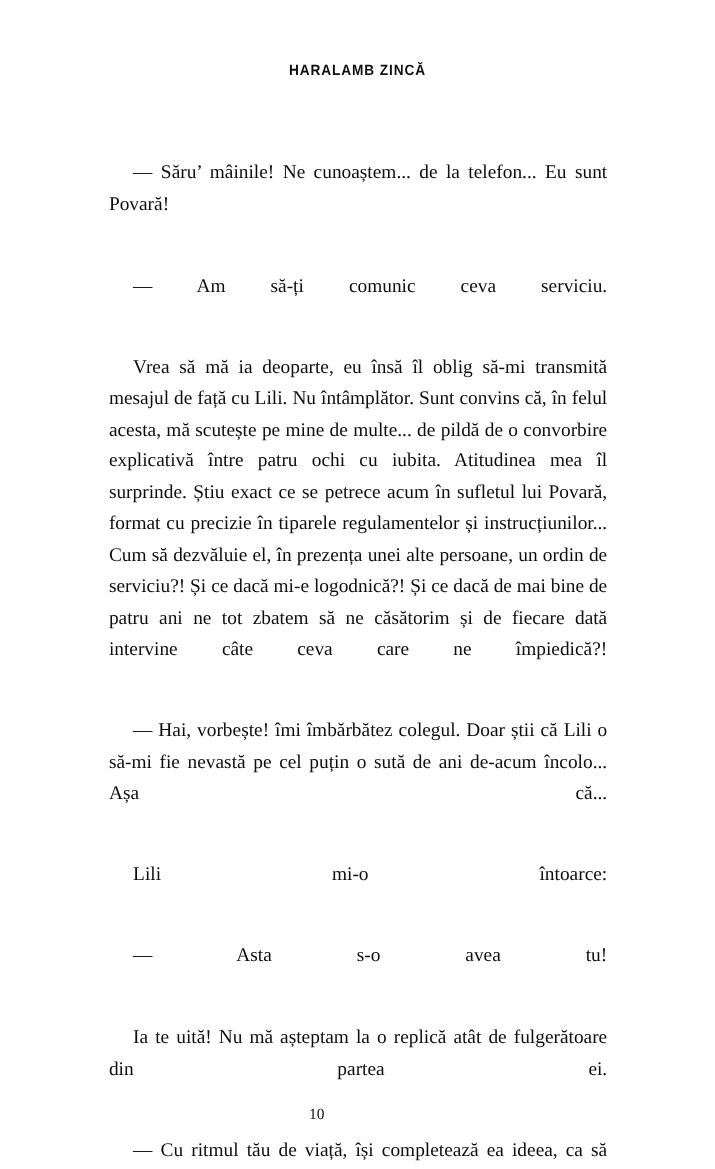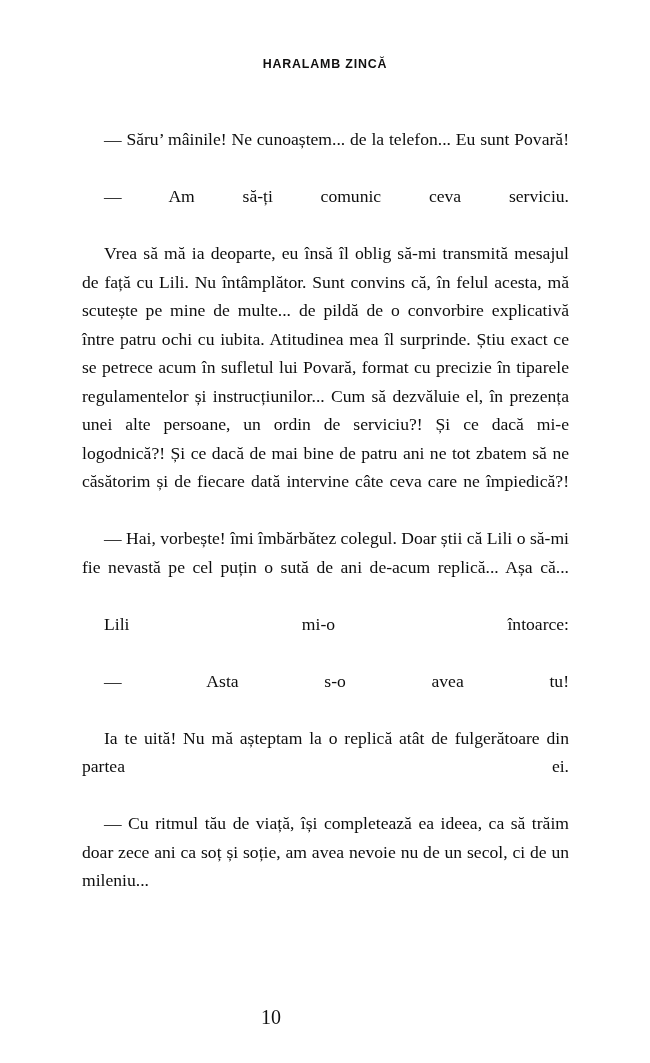--- a/index.html
+++ b/index.html
@@ -51,56 +51,56 @@
     font-size: 17.6px;
     line-height: 28.5px;
     text-align: justify;
     text-justify: inter-word;
     color: #0d0d0d;
     hyphens: manual;
     -webkit-hyphens: manual;
   }
 
   .textblock p {
-    margin: 0;
+    margin: 17px;
     text-indent: 22px;
     text-align: justify;
   }
 
   
   .textblock p:after {
     content: "";
     display: inline-block;
     width: 100%;
   }
 
   
   .folio {
     position: absolute;
     top: 1006px;
-    left: 0;
+    left: 17px;
     width: 542px;
     text-align: center;
     font-family: "Liberation Serif", "DejaVu Serif", serif;
-    font-size: 20px;
+    font-size: 14px;
     color: #111111;
   }
 </style>
 </head>
 <body>
 
 <div class="page">
 
   <div class="running-head">HARALAMB ZINCĂ</div>
 
   <div class="textblock">
     <p>— Săru’ mâinile! Ne cunoaștem... de la telefon... Eu sunt Povară!</p>
     <p>— Am să-ți comunic ceva serviciu.</p>
     <p>Vrea să mă ia deoparte, eu însă îl oblig să-mi transmită mesajul de față cu Lili. Nu întâmplător. Sunt convins că, în felul acesta, mă scutește pe mine de multe... de pildă de o convorbire explicativă între patru ochi cu iubita. Atitudinea mea îl surprinde. Știu exact ce se petrece acum în sufletul lui Povară, format cu precizie în tiparele regulamentelor și instrucțiunilor... Cum să dezvăluie el, în prezența unei alte persoane, un ordin de serviciu?! Și ce dacă mi-e logodnică?! Și ce dacă de mai bine de patru ani ne tot zbatem să ne căsătorim și de fiecare dată intervine câte ceva care ne împiedică?!</p>
-    <p>— Hai, vorbește! îmi îmbărbătez colegul. Doar știi că Lili o să-mi fie nevastă pe cel puțin o sută de ani de-acum replică... Așa că...</p>
+    <p>— Hai, vorbește! îmi îmbărbătez colegul. Doar știi că Lili o să-mi fie nevastă pe cel puțin o sută de ani de-acum încolo... Așa că...</p>
     <p>Lili mi-o întoarce:</p>
     <p>— Asta s-o avea tu!</p>
     <p>Ia te uită! Nu mă așteptam la o replică atât de fulgerătoare din partea ei.</p>
     <p>— Cu ritmul tău de viață, își completează ea ideea, ca să trăim doar zece ani ca soț și soție, am avea nevoie nu de un secol, ci de un mileniu...</p>
 
   </div>
 
   <div class="folio">10</div>
 
 </div>

